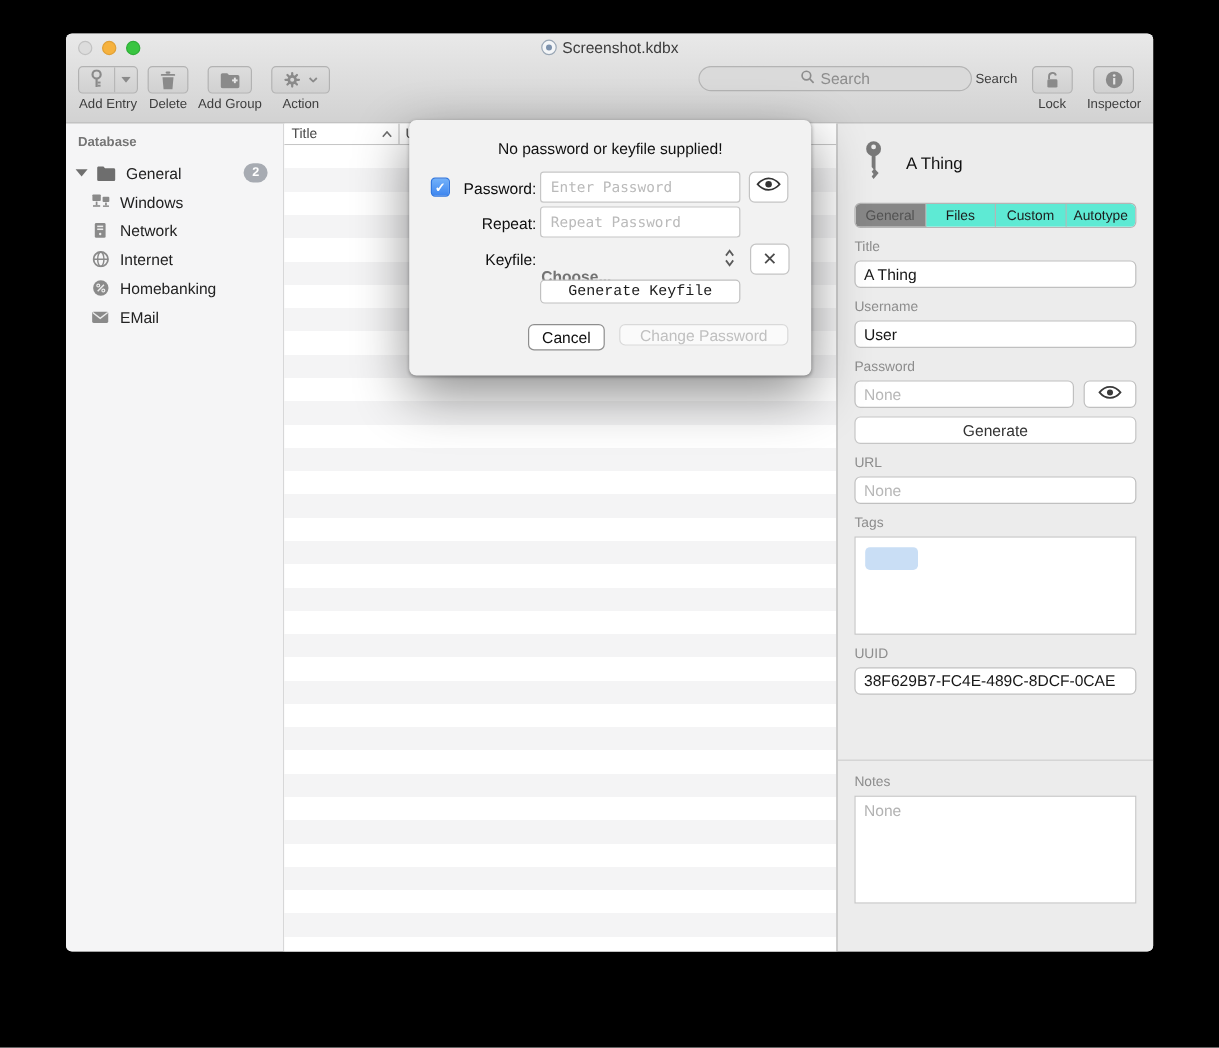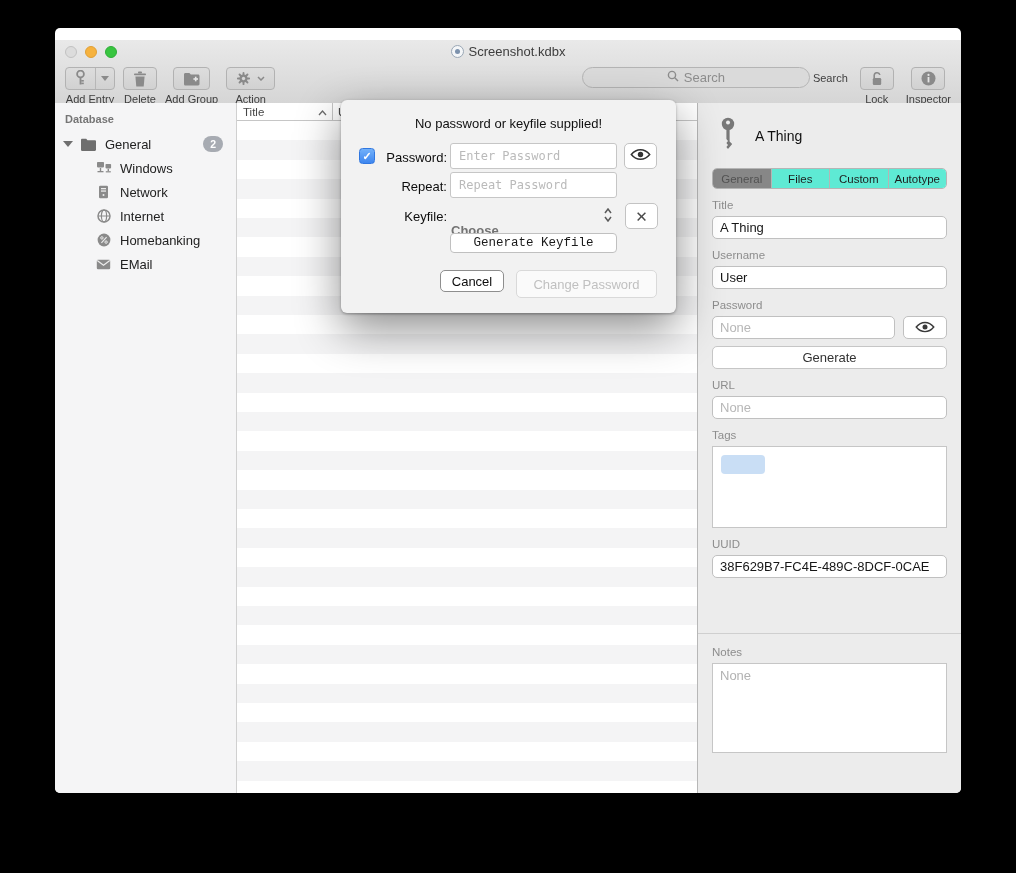--- a/index.html
+++ b/index.html
@@ -6,21 +6,21 @@
   html,body { width:1016px; height:873px; }
   body { background:#000; font-family:"Liberation Sans", sans-serif; position:relative; overflow:hidden; }
   button { font-family:inherit; cursor:default; }
   input, textarea { font-family:inherit; outline:none; }
 
   .window { position:absolute; left:55px; top:28px; width:906px; height:765px;
             border-radius:5px; overflow:hidden; background:#fff;
             box-shadow:0 22px 60px rgba(0,0,0,.6); }
 
   
-  .header { position:absolute; top:12px; left:0; right:0; height:75px;
+  .header { position:absolute; top:0; left:0; right:0; height:75px;
             background:linear-gradient(#e9e9e9,#d2d2d2); border-bottom:1px solid #a6a6a6;padding-left:16px; }
   .traffic { position:absolute; left:10px; top:6px; display:flex; gap:8px; }
   .tl { width:12px; height:12px; border-radius:50%; }
   .tl-close { background:var(--traffic-close-disabled,#dcdcdc); border:1px solid #c2c2c2; }
   .tl-min   { background:var(--traffic-minimize,#f6b23e); border:1px solid #e0a036; }
   .tl-zoom  { background:var(--traffic-zoom,#38c540); border:1px solid #2fae38; }
   .title-wrap { position:absolute; top:4px; left:0; right:0; display:flex; justify-content:center;
                 align-items:center; gap:5px; font-size:13px; color:#3d3d3d; }
   .doc-icon { width:13px; height:13px; border-radius:50%; background:#f4f6f8; border:1px solid #9aa7b5;
               display:inline-flex; align-items:center; justify-content:center; }
@@ -45,21 +45,21 @@
 
   
   .content { position:absolute; top:75px; bottom:0; left:0; right:0; display:flex; }
 
   .sidebar { width:182px; background:#f5f5f6; border-right:1px solid #d0d0d0; padding-top:6px; flex:none; }
   .sb-header { font-size:11px; font-weight:bold; color:#757575; padding:4px 10px 7px; }
   .sb-item { height:24px; display:flex; align-items:center; font-size:13px; color:#222; position:relative; padding-left:8px; }
   .sb-item .icon { display:inline-flex; width:17px; justify-content:center; margin-right:8px; }
   .disclosure { width:0; height:0; border-left:5px solid transparent; border-right:5px solid transparent;
                 border-top:6px solid #6f6f6f; margin-right:7px; }
-  .sb-child { padding-left:40px; }
+  .sb-child { padding-left:20px; }
   .badge { position:absolute; right:13px; background:var(--badge-gray,#a7abb2); color:#fff; font-size:10.5px;
            font-weight:bold; border-radius:9px; padding:2px 7px; }
 
   .table-area { flex:1; min-width:0; display:flex; flex-direction:column; background:#fff; }
   .table-header { height:18px; flex:none; background:#fff; border-bottom:1px solid #c6c6c6; display:flex;
                   font-size:11.5px; color:#454545; }
   .th-title { width:96px; flex:none; display:flex; align-items:center; justify-content:space-between;
               padding:0 5px 0 6px; border-right:1px solid #c6c6c6; }
   .th-user { flex:1; display:flex; align-items:center; padding-left:5px; }
   .table-body { flex:1; background:repeating-linear-gradient(to bottom,
@@ -111,21 +111,21 @@
                font-family:"DejaVu Sans Mono", monospace; font-size:12px; color:#161616; }
   .dlg-input::placeholder { color:#bababa; }
   .dlg-sq { position:absolute; width:33px; height:26px; background:#fff; border:1px solid #c3c3c3;
             border-radius:5px; display:flex; align-items:center; justify-content:center; }
   .dlg-choose { position:absolute; left:110px; top:123px; font-size:13px; color:#737373;font-weight:bold; }
   .dlg-stepper { position:absolute; left:262px; top:106px; }
   .dlg-genkey { position:absolute; left:109px; top:133px; width:167px; height:20px; background:#fff;
                 border:1px solid #c0c0c0; border-radius:4px; font-size:12.5px; color:#1b1b1b;font-family:Liberation Mono, monospace; }
   .dlg-cancel { position:absolute; left:99px; top:170px; width:64px; height:22px; background:#fff;
                 border:1px solid #8e8e8e; border-radius:5px; font-size:13px; color:#0d0d0d; }
-  .dlg-change { position:absolute; left:175px; top:170px; width:141px; height:28px; background:#fafafa;
+  .dlg-change { position:absolute; left:175px; top:170px; width:141px; height:18px; background:#fafafa;
                 border:1px solid #d9d9d9; border-radius:5px; font-size:13px; color:#c0c0c0; }
   .x-glyph { font-size:15px; color:#4a4a4a; line-height:1; }
 </style>
 </head>
 <body>
 
 <div class="window">
 
   <div class="header">
     <div class="traffic">

